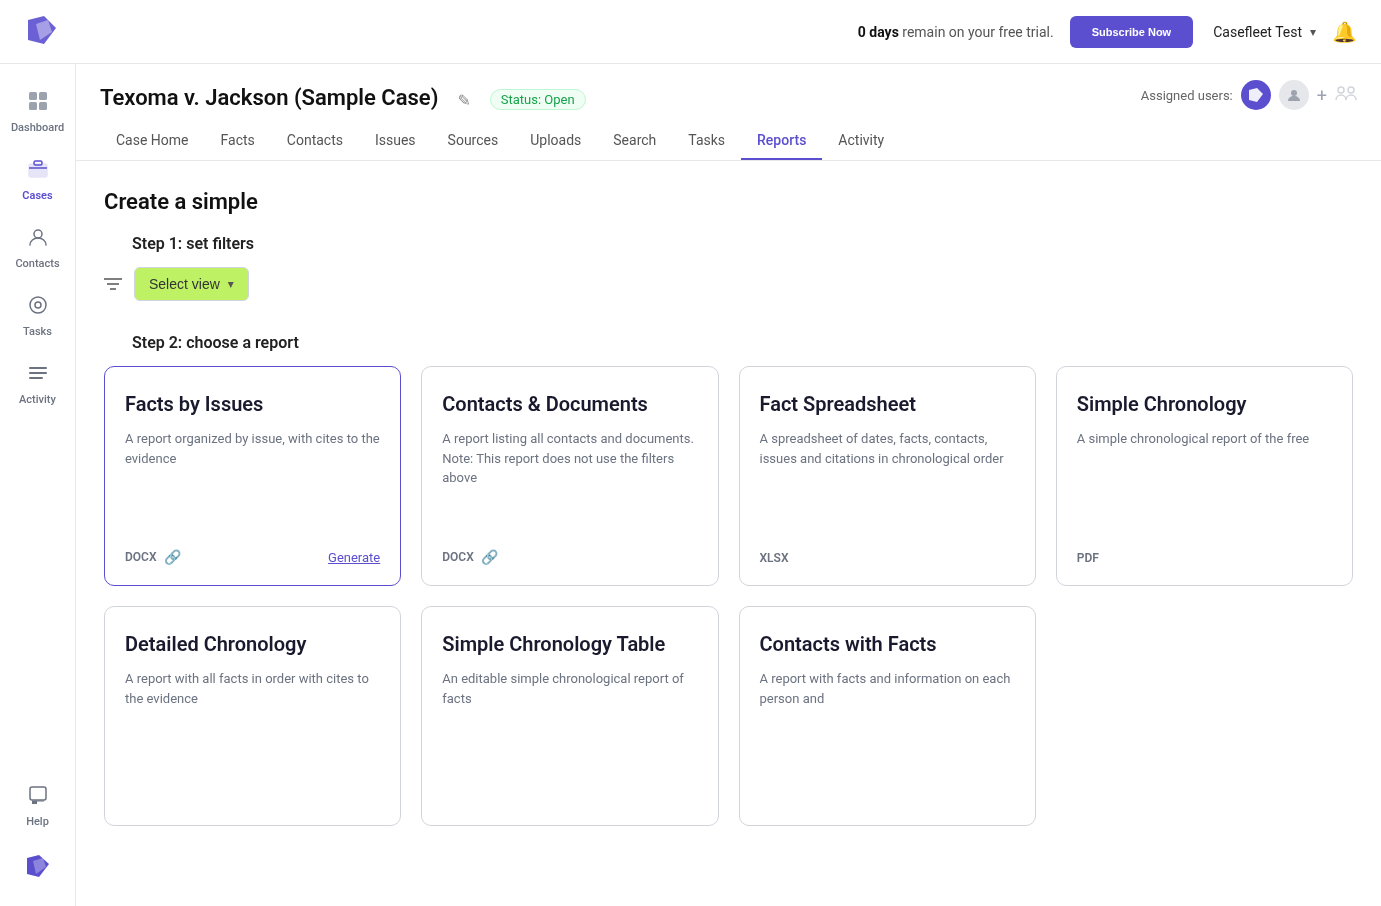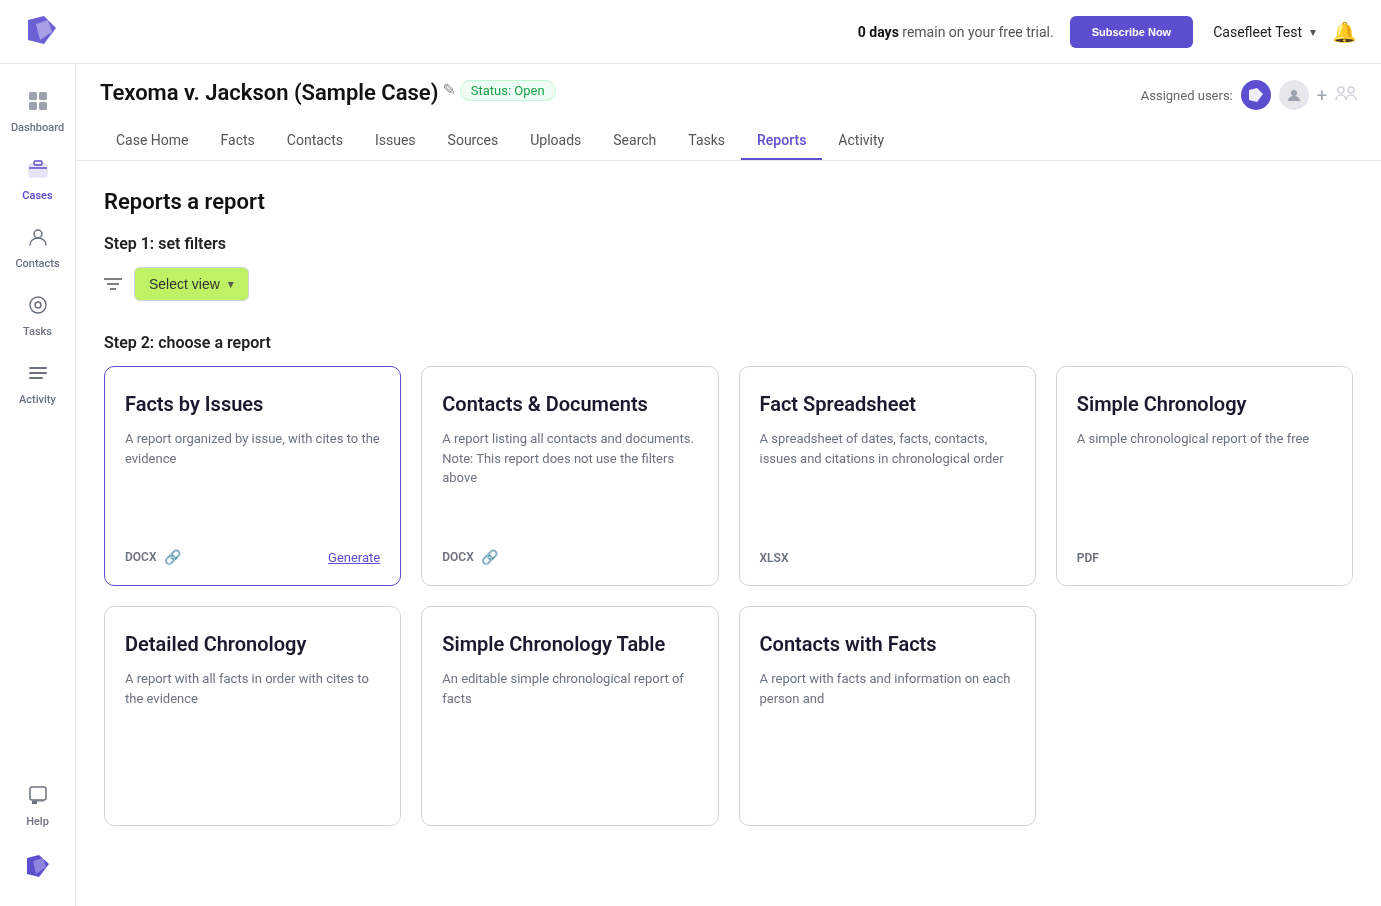--- a/index.html
+++ b/index.html
@@ -27,40 +27,40 @@
     .sidebar-item.active { color: #5b4fcf; }
     .sidebar-item-icon { font-size: 22px; }
     .sidebar-item-label { font-size: 11px; font-weight: 500; }
     .sidebar-bottom { margin-top: auto; display: flex; flex-direction: column; align-items: center; gap: 4px; }
 
     
     .content-area { flex: 1; display: flex; flex-direction: column; overflow: hidden; background: #fff; }
 
     
     .case-header { padding: 16px 24px 0; border-bottom: 1px solid #e8e8e8; flex-shrink: 0; }
-    .case-title-row { display: flex; align-items: flex-start; gap: 4px; margin-bottom: 12px; }
+    .case-title-row { display: flex; align-items: flex-end; gap: 19px; margin-bottom: 12px; }
     .case-title { font-size: 22px; font-weight: 600; color: #111; }
     .edit-icon { color: #888; cursor: pointer; font-size: 16px; }
     .status-badge { font-size: 13px; color: #16a34a; background: #f0fdf4; border: 1px solid #bbf7d0; border-radius: 12px; padding: 2px 10px; }
     .assigned-users { margin-left: auto; display: flex; align-items: center; gap: 8px; }
     .assigned-label { font-size: 13px; color: #666; }
     .avatar { width: 30px; height: 30px; border-radius: 50%; background: #5b4fcf; display: flex; align-items: center; justify-content: center; color: #fff; font-size: 13px; font-weight: 600; }
     .avatar-gray { background: #e5e7eb; color: #9ca3af; }
     .add-user-btn { font-size: 18px; color: #9ca3af; cursor: pointer; }
     .user-manage-icon { font-size: 18px; color: #d1d5db; cursor: pointer; }
 
     
     .nav-tabs { display: flex; gap: 0; }
     .nav-tab { padding: 10px 16px; font-size: 14px; color: #555; cursor: pointer; border-bottom: 2px solid transparent; white-space: nowrap; }
     .nav-tab.active { color: #5b4fcf; border-bottom-color: #5b4fcf; font-weight: 500; }
 
     
     .page-content { flex: 1; overflow-y: auto; padding: 28px 28px; }
     .page-title { font-size: 22px; font-weight: 600; color: #111; margin-bottom: 20px; }
-    .step-title { font-size: 16px; font-weight: 600; color: #222; margin-bottom: 14px; }
+    .step-title { font-size: 16px; font-weight: 600; color: #222; margin-bottom: 14px; margin-left: 28px; }
 
     
     .filters-row { display: flex; align-items: center; gap: 12px; margin-bottom: 32px; }
     .filter-icon { color: #555; font-size: 18px; cursor: pointer; }
     .select-view-btn { display: flex; align-items: center; gap: 8px; border: 1px solid #d1d5db; border-radius: 6px; padding: 8px 14px; font-size: 14px; color: #333; cursor: pointer; background: #bef264; }
 
     
     .cards-grid { display: grid; grid-template-columns: repeat(4, 1fr); gap: 20px; }
     .report-card { border: 1px solid #d1d5db; border-radius: 10px; padding: 24px 20px 20px; display: flex; flex-direction: column; gap: 12px; cursor: pointer; background: #fff; min-height: 220px; }
     .report-card.highlighted { border-color: #5b4fcf; }
@@ -208,21 +208,21 @@
           <div class="nav-tab">Sources</div>
           <div class="nav-tab">Uploads</div>
           <div class="nav-tab">Search</div>
           <div class="nav-tab">Tasks</div>
           <div class="nav-tab active">Reports</div>
           <div class="nav-tab">Activity</div>
         </div>
       </div>
 
       <div class="page-content">
-        <h1 class="page-title">Reports a report</h1>
+        <h1 class="page-title">Create a simple</h1>
 
         <div>
           <h2 class="step-title">Step 1: set filters</h2>
           <div class="filters-row">
             <span class="filter-icon">
               <svg width="18" height="14" viewBox="0 0 18 14" fill="none">
                 <line x1="0" y1="2" x2="18" y2="2" stroke="#555" stroke-width="1.5"></line>
                 <line x1="3" y1="7" x2="15" y2="7" stroke="#555" stroke-width="1.5"></line>
                 <line x1="6" y1="12" x2="12" y2="12" stroke="#555" stroke-width="1.5"></line>
               </svg>

